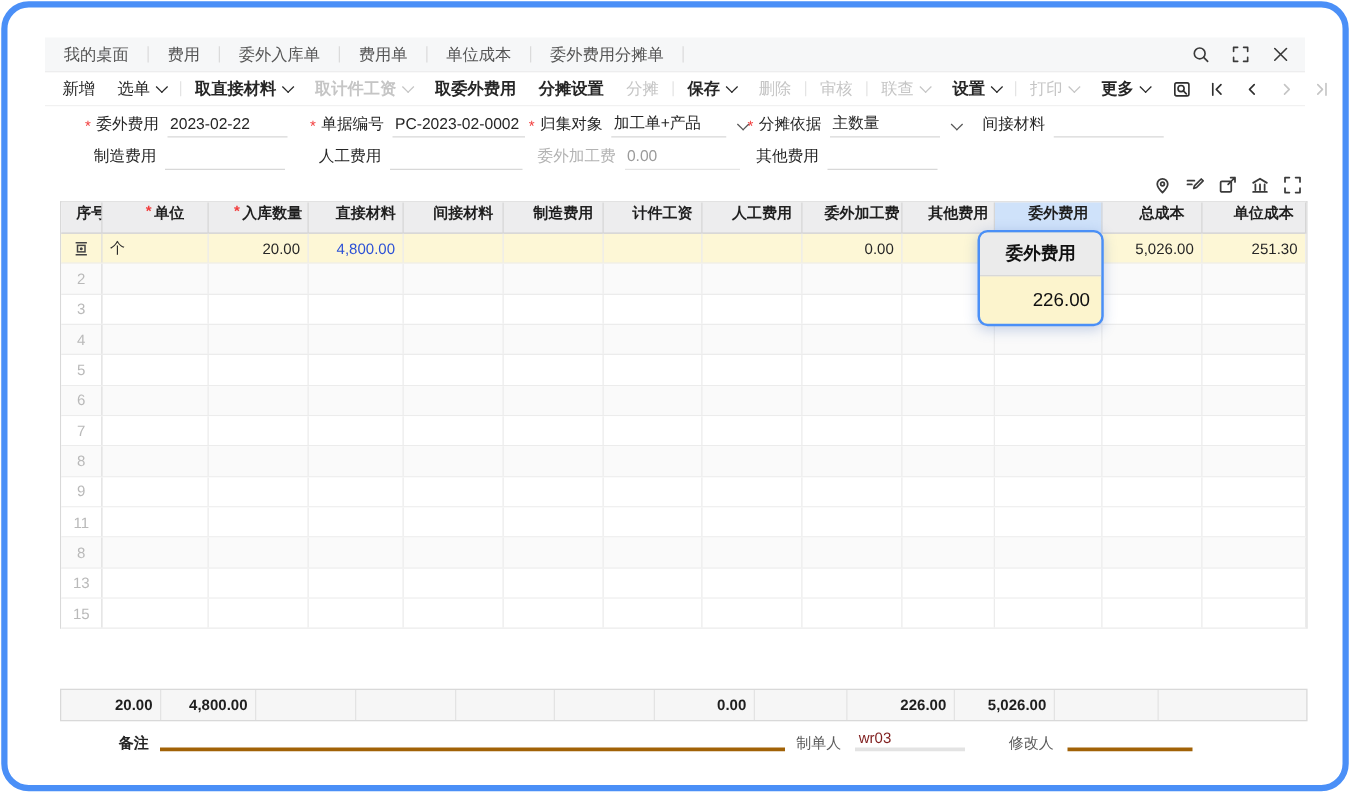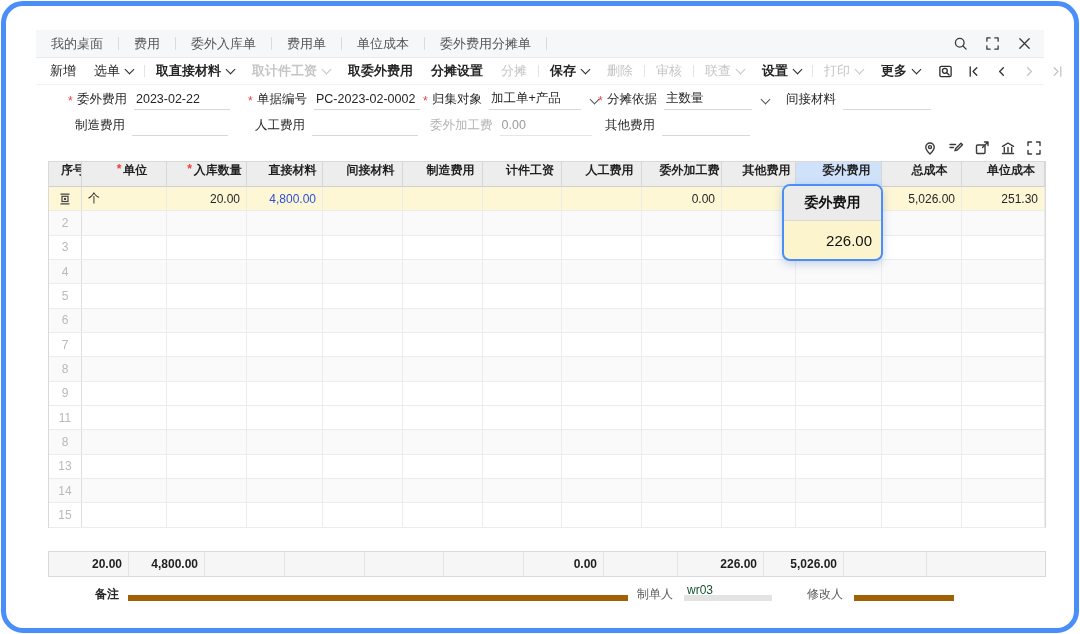--- a/index.html
+++ b/index.html
@@ -67,21 +67,21 @@
   .total .tcell.a-right{justify-content:flex-end;}
   .total .tlabel{padding:0 8px;}
 
   
   .popup{position:absolute;left:782px;top:184px;width:101px;height:77px;border:2px solid #4a8ff7;border-radius:8px;background:#fcf4cd;box-shadow:0 3px 10px rgba(60,100,180,.28);z-index:30;overflow:hidden;display:flex;flex-direction:column;}
   .popup-h{height:35px;background:#ebebeb;border-bottom:1px solid #d8d8d8;display:flex;align-items:center;justify-content:center;font-size:14px;font-weight:700;color:#111;}
   .popup-v{flex:1;display:flex;align-items:center;justify-content:flex-end;padding:0 9px;font-size:15px;color:#111;}
 
   
   .f-abs{position:absolute;font-size:12px;color:#262626;white-space:nowrap;}
-  .f-line{position:absolute;border-bottom:6px solid #a16207;height:18px;font-size:12px;color:#14532d;padding:0 3px;}
+  .f-line{position:absolute;border-bottom:3px solid #a16207;height:18px;font-size:12px;color:#7f1d1d;padding:0 3px;}
   .f-gray{color:#5c5c5c;}
 </style>
 </head>
 <body>
 
 <div class="canvas">
   <div class="frame"></div>
 
   <div class="tabbar">
     <div class="tab-list">
@@ -492,35 +492,20 @@
           <div class="td a-right" style="width: 80px;"></div>
           <div class="td a-right" style="width: 80px;"></div>
           <div class="td a-right" style="width: 79px;"></div>
           <div class="td a-right" style="width: 80px;"></div>
           <div class="td a-right" style="width: 80px;"></div>
           <div class="td a-right" style="width: 74px;"></div>
           <div class="td a-right" style="width: 86px;"></div>
           <div class="td a-right" style="width: 80px;"></div>
           <div class="td a-right" style="width: 83px;"></div>
         </div>
-        <div class="trow even">
-          <div class="td seq" style="width: 33px;">14</div>
-          <div class="td" style="width: 85px;"></div>
-          <div class="td a-right" style="width: 80px;"></div>
-          <div class="td a-right" style="width: 76px;"></div>
-          <div class="td a-right" style="width: 80px;"></div>
-          <div class="td a-right" style="width: 80px;"></div>
-          <div class="td a-right" style="width: 79px;"></div>
-          <div class="td a-right" style="width: 80px;"></div>
-          <div class="td a-right" style="width: 80px;"></div>
-          <div class="td a-right" style="width: 74px;"></div>
-          <div class="td a-right" style="width: 86px;"></div>
-          <div class="td a-right" style="width: 80px;"></div>
-          <div class="td a-right" style="width: 83px;"></div>
-        </div>
         <div class="trow">
           <div class="td seq" style="width: 33px;">15</div>
           <div class="td" style="width: 85px;"></div>
           <div class="td a-right" style="width: 80px;"></div>
           <div class="td a-right" style="width: 76px;"></div>
           <div class="td a-right" style="width: 80px;"></div>
           <div class="td a-right" style="width: 80px;"></div>
           <div class="td a-right" style="width: 79px;"></div>
           <div class="td a-right" style="width: 80px;"></div>
           <div class="td a-right" style="width: 80px;"></div>

